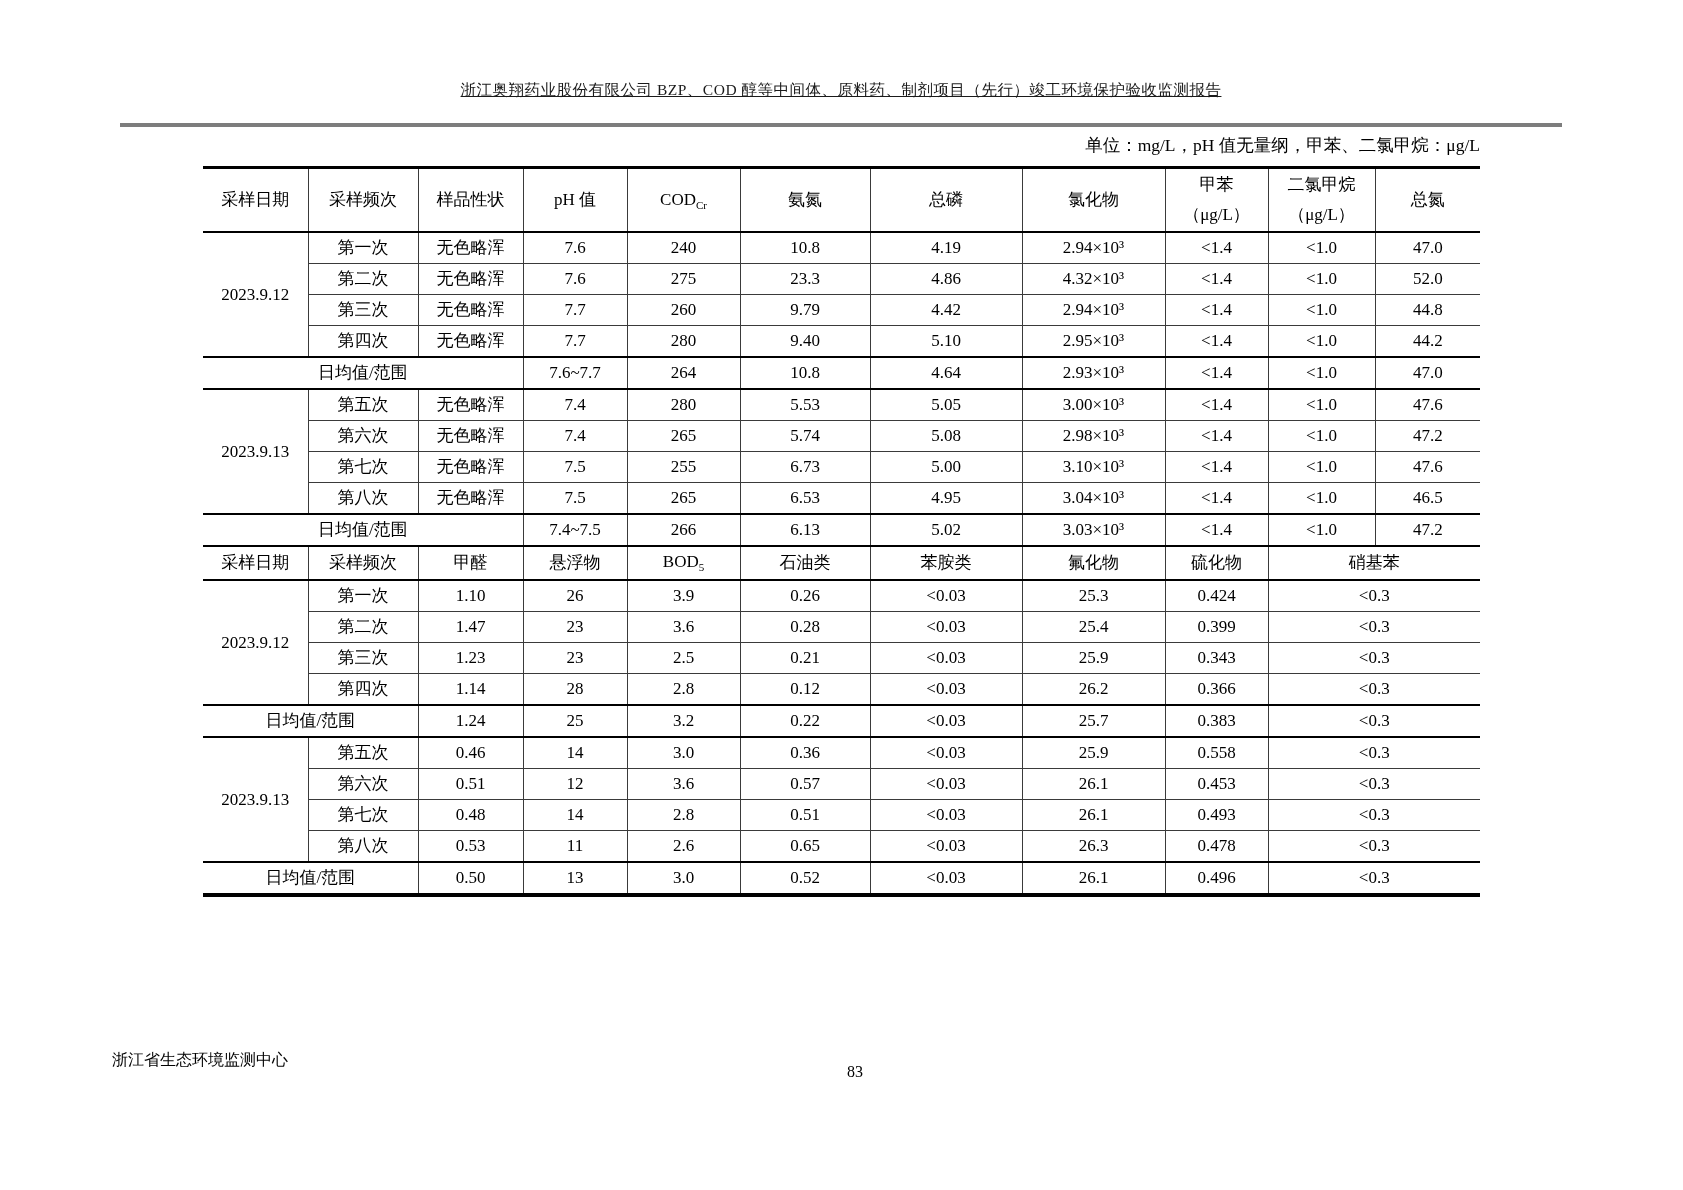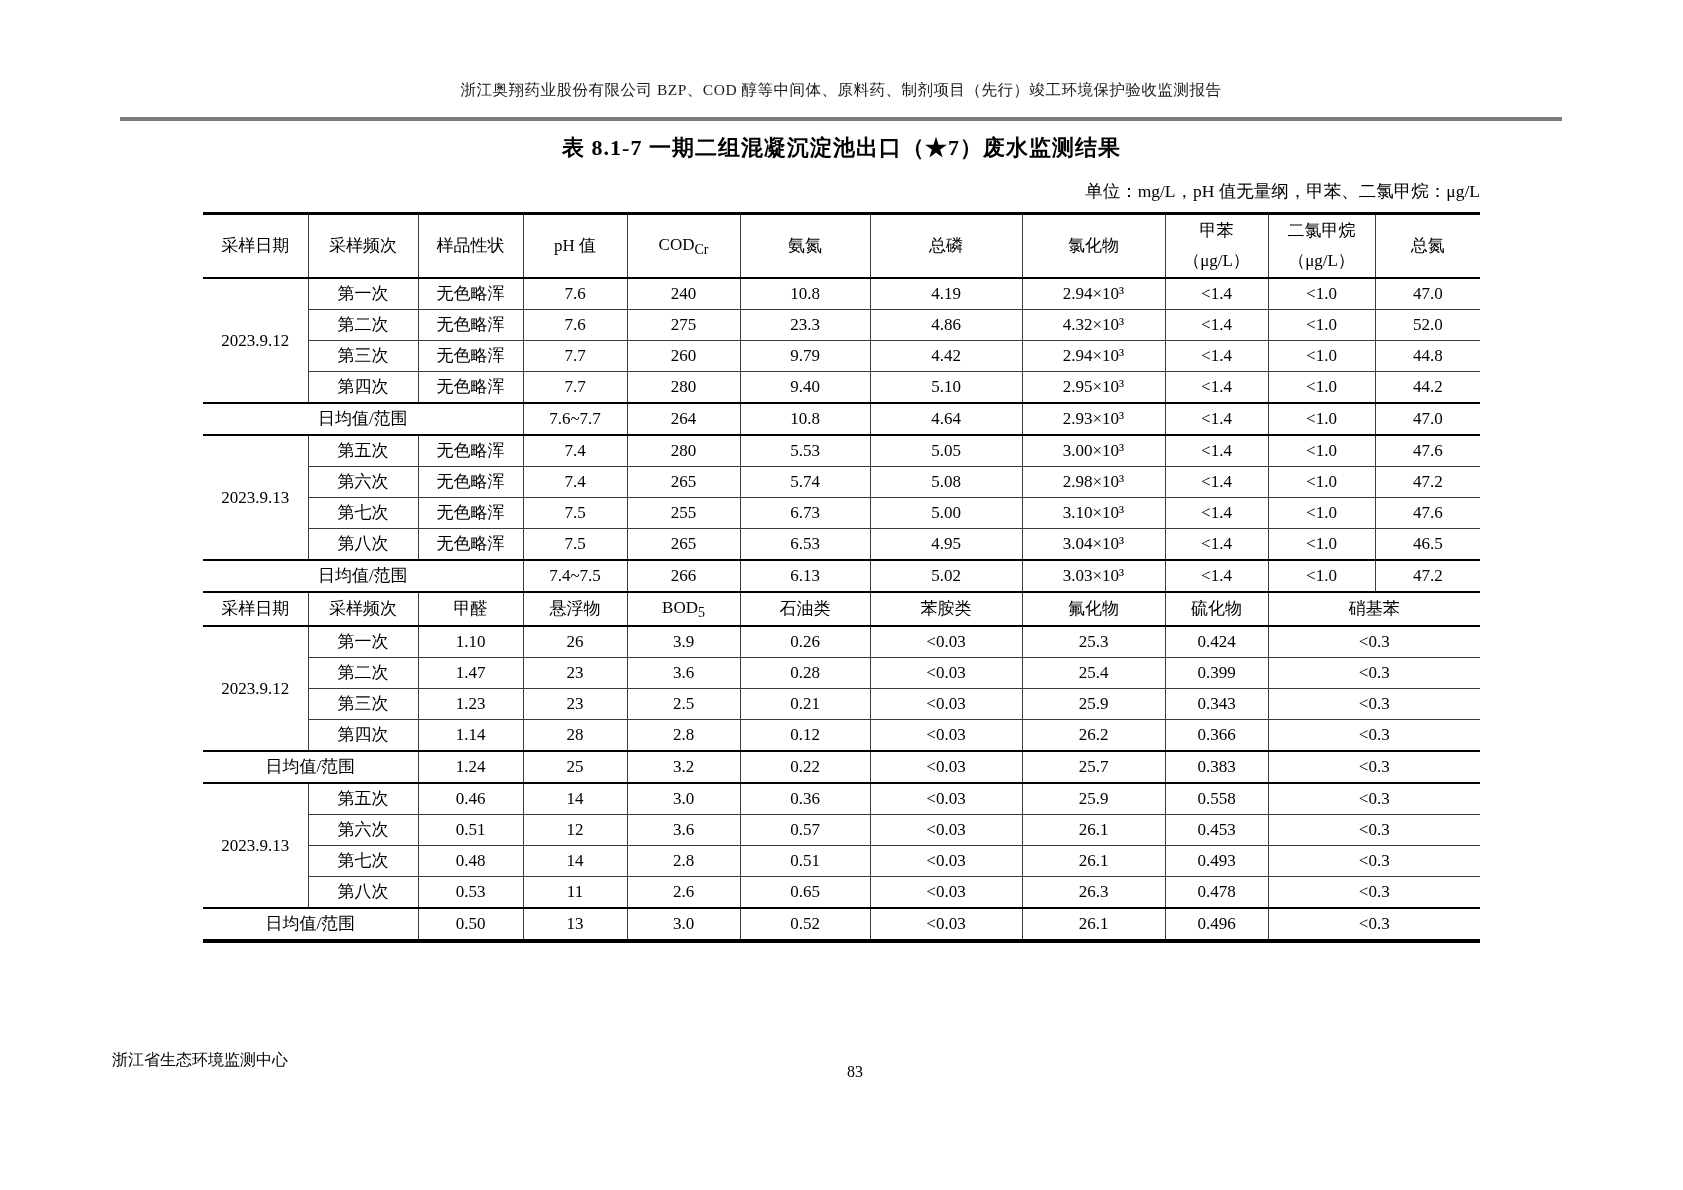--- a/index.html
+++ b/index.html
@@ -10,23 +10,24 @@
     font-family:"Liberation Serif","DejaVu Serif",serif;
     color:#000;
     overflow:hidden;
   }
   .doc-header{
     position:absolute;
     left:120px;right:121px;top:80px;
     text-align:center;
     font-size:15.5px;
     letter-spacing:0.5px;
-    padding-bottom:16px;
+    padding-bottom:22px;
     border-bottom:4px solid #7d7d7d;
     color:#1a1a1a;
+    text-decoration:underline;
   }
   .content{
     position:absolute;
     left:203px;top:133px;width:1277px;
   }
   .table-title{
     margin:0 0 16px 0;
     text-align:center;
     font-size:22px;
     font-weight:bold;
@@ -53,39 +54,38 @@
     height:30px;
     line-height:1.25;
     white-space:pre-line;
     overflow:hidden;
   }
   table.mon-table td:first-child{border-left:none;}
   table.mon-table td:last-child{border-right:none;margin-left:16px;}
   tr.hd td{height:62px;line-height:1.75;border-bottom:2px solid #000;}
   tr.hd2 td{height:32px;border-top:2px solid #000;border-bottom:2px solid #000;}
   tr.avg td{border-top:2px solid #000;border-bottom:2px solid #000;}
-  sub{font-size:14px;}
+  sub{font-size:11px;}
   .doc-footer{
     position:absolute;left:0;top:1050px;width:100%;
     font-size:16px;
   }
   .doc-footer .org{position:absolute;left:112px;top:0;}
   .doc-footer .pageno{position:absolute;left:847px;top:0;margin-top:13px;}
 </style>
 </head>
 <body>
 
 <div class="page">
 
   <div class="doc-header">
     <span>浙江奥翔药业股份有限公司 BZP、COD 醇等中间体、原料药、制剂项目（先行）竣工环境保护验收监测报告</span>
   </div>
 
   <div class="content">
-    <h1 class="table-title">表 8.1-7  一期二组混凝沉淀池出口（★7）废水监测结果</h1>
 
     <div class="unit-note">单位：mg/L，pH 值无量纲，甲苯、二氯甲烷：μg/L</div>
 
     <table class="mon-table">
       <colgroup id="cols">
           <col style="width: 105px;">
           <col style="width: 110px;">
           <col style="width: 105px;">
           <col style="width: 104px;">
           <col style="width: 113px;">

